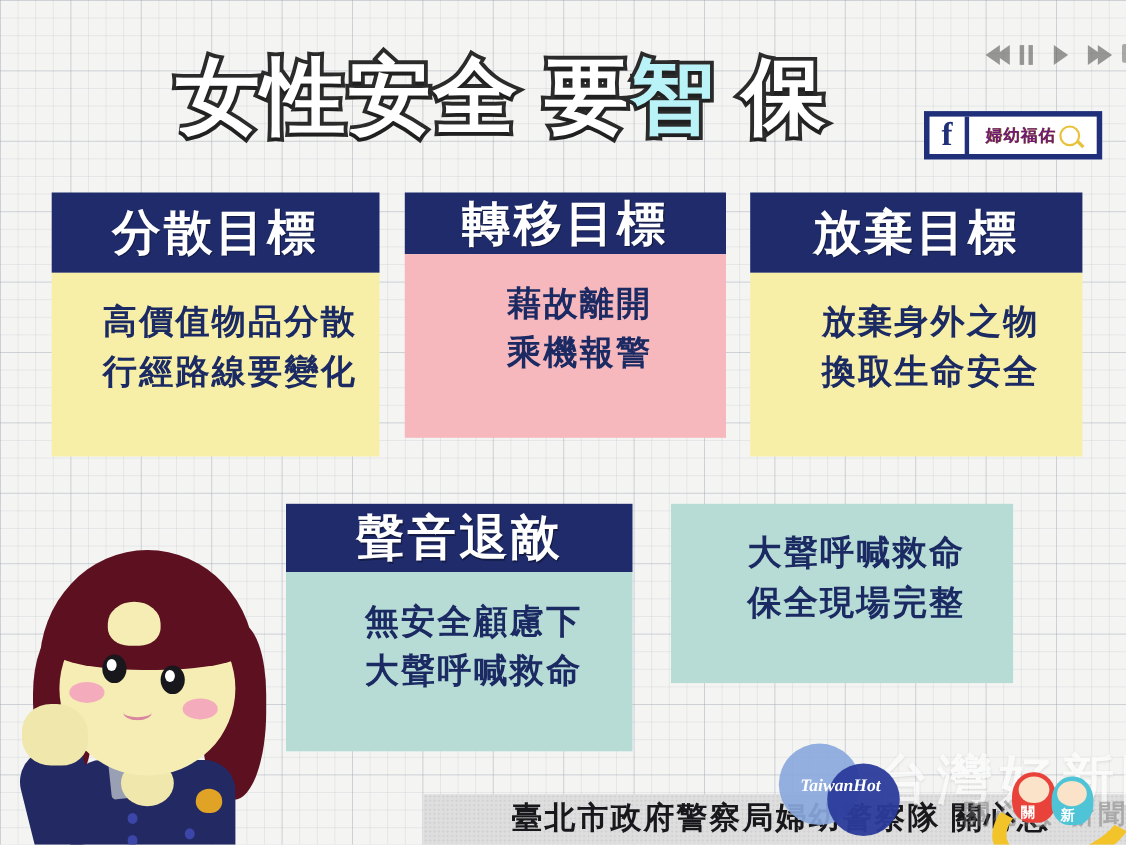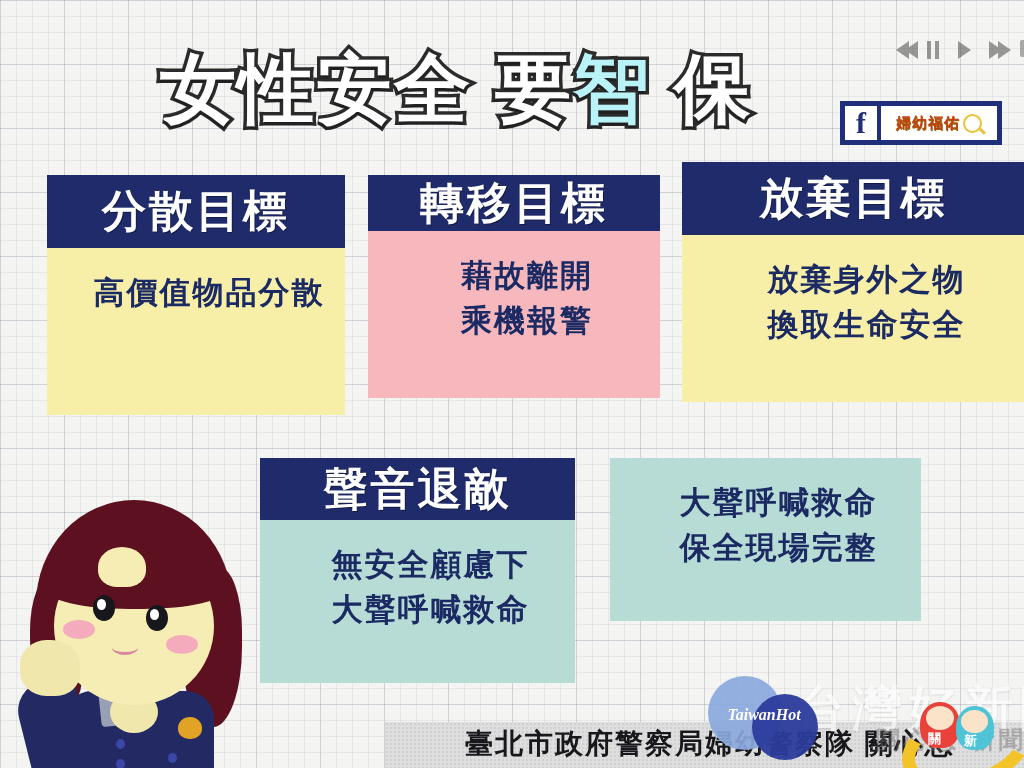--- a/index.html
+++ b/index.html
@@ -45,21 +45,21 @@
 
   
   #fb-badge{
     position:absolute;left:840px;top:101px;width:162px;height:44px;
     border:5px solid #1f2f7a;background:#fff;display:flex;align-items:center;box-sizing:border-box;
   }
   #fb-f{width:36px;height:100%;display:flex;align-items:center;justify-content:center;
         font-size:30px;font-weight:bold;color:#1f2f7a;font-family:"Liberation Serif",serif;
         border-right:4px solid #1f2f7a;box-sizing:border-box;}
   #fb-text{flex:1;display:flex;align-items:center;justify-content:center;gap:3px;}
-  #fb-label{font-size:15px;font-weight:bold;color:#c2410c;letter-spacing:1px;
+  #fb-label{font-size:15px;font-weight:bold;color:#701a75;letter-spacing:1px;
             text-shadow:0.5px 0.5px 0 #8a6a10;}
   #fb-search{width:15px;height:15px;border:2.5px solid #e8c23a;border-radius:50%;position:relative;flex:none;}
   #fb-search:after{content:"";position:absolute;width:2.5px;height:7px;background:#e8c23a;
                    right:-3px;bottom:-4px;transform:rotate(-45deg);}
 
   
   .card{position:absolute;}
   .card-head{
     background:#1f2b6b;color:#ffffff;text-align:center;font-weight:bold;
     display:flex;align-items:center;justify-content:center;letter-spacing:3px;
@@ -79,21 +79,21 @@
   .body-pink{background:#f6b8bd;}
   .body-mint{background:#b7dcd6;}
 
   
   #card-1{left:47px;top:175px;width:298px;}
   #card-1 .card-head{height:73px;}
   #card-1 .card-body{height:167px;}
   #card-2{left:368px;top:175px;width:292px;}
   #card-2 .card-head{height:56px;}
   #card-2 .card-body{height:167px;}
-  #card-3{left:682px;top:162px;width:343px;}
+  #card-3{left:682px;top:175px;width:302px;}
   #card-3 .card-head{height:73px;}
   #card-3 .card-body{height:167px;}
   #card-4{left:260px;top:458px;width:315px;}
   #card-4 .card-head{height:62px;}
   #card-4 .card-body{height:163px;}
   #card-5{left:610px;top:458px;width:311px;}
   #card-5 .card-head{height:62px;}
   #card-5 .card-body{height:163px;}
 
   
@@ -203,20 +203,21 @@
     <div id="fb-text">
       <span id="fb-label">婦幼福佑</span>
       <span id="fb-search"></span>
     </div>
   </div>
 
   <div class="card" id="card-1">
     <div class="card-head">分散目標</div>
     <div class="card-body body-yellow">
       <div class="card-line">高價值物品分散</div>
+      <div class="card-line">行經路線要變化</div>
     </div>
   </div>
 
   <div class="card" id="card-2">
     <div class="card-head">轉移目標</div>
     <div class="card-body body-pink">
       <div class="card-line">藉故離開</div>
       <div class="card-line">乘機報警</div>
     </div>
   </div>

